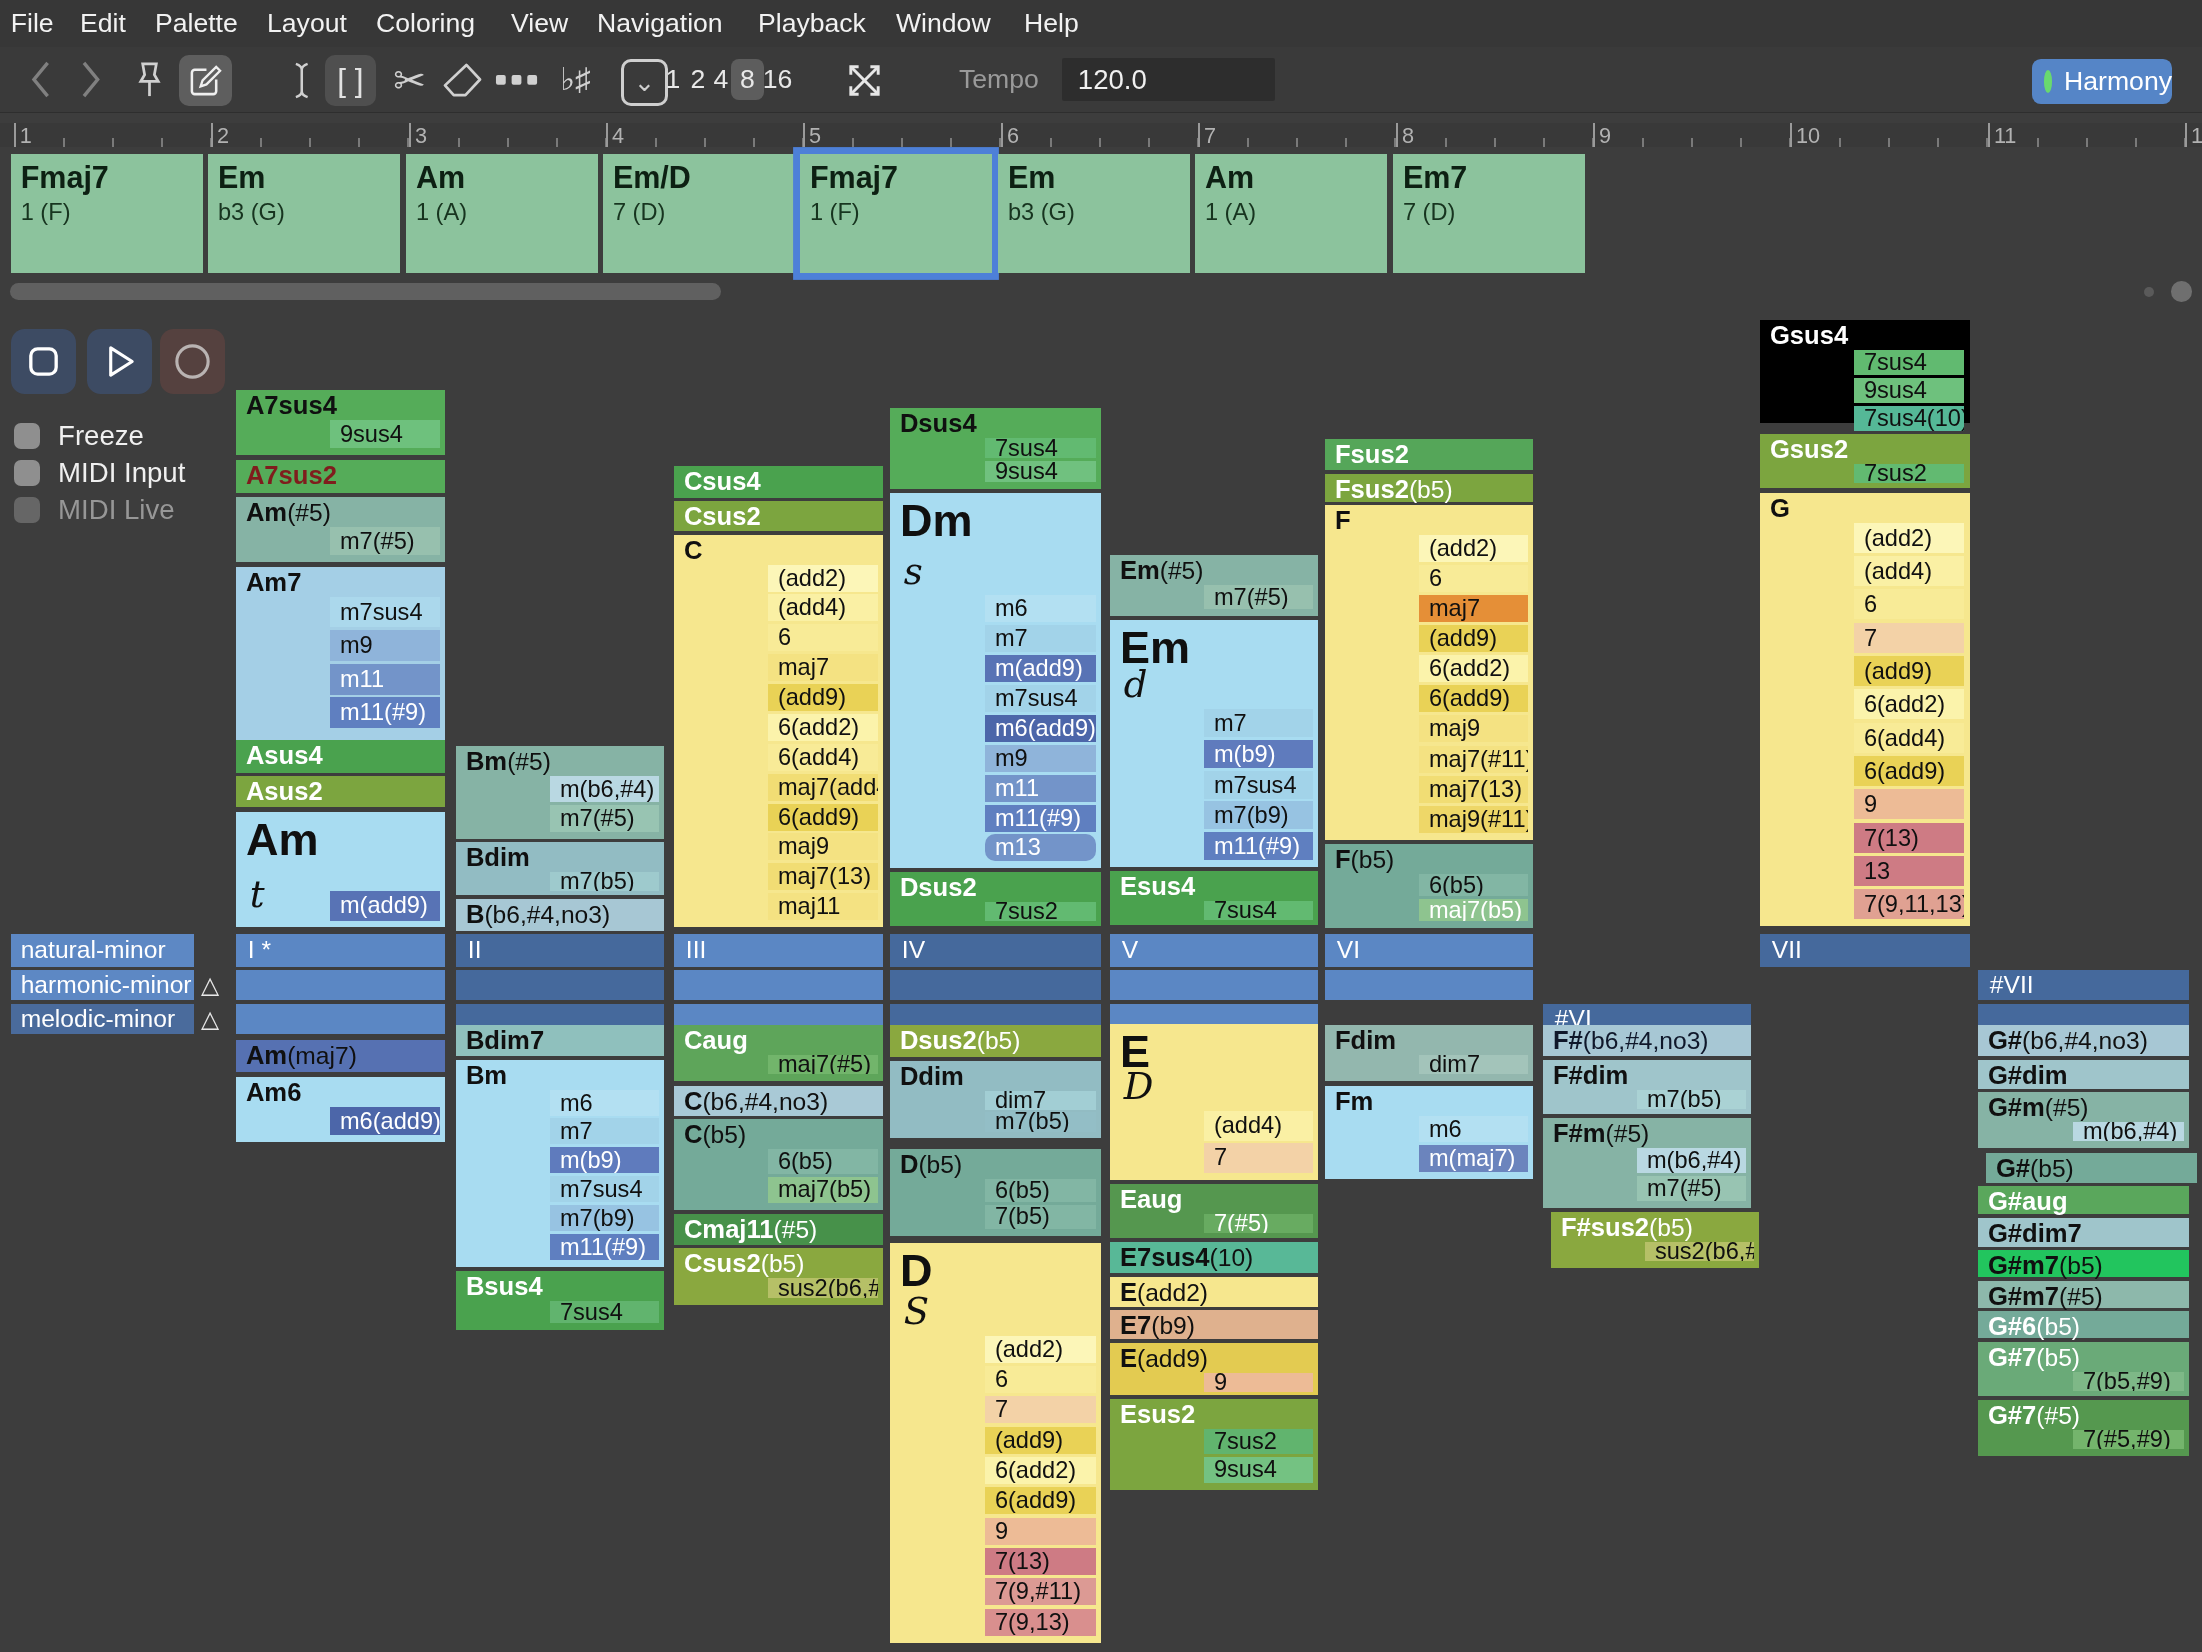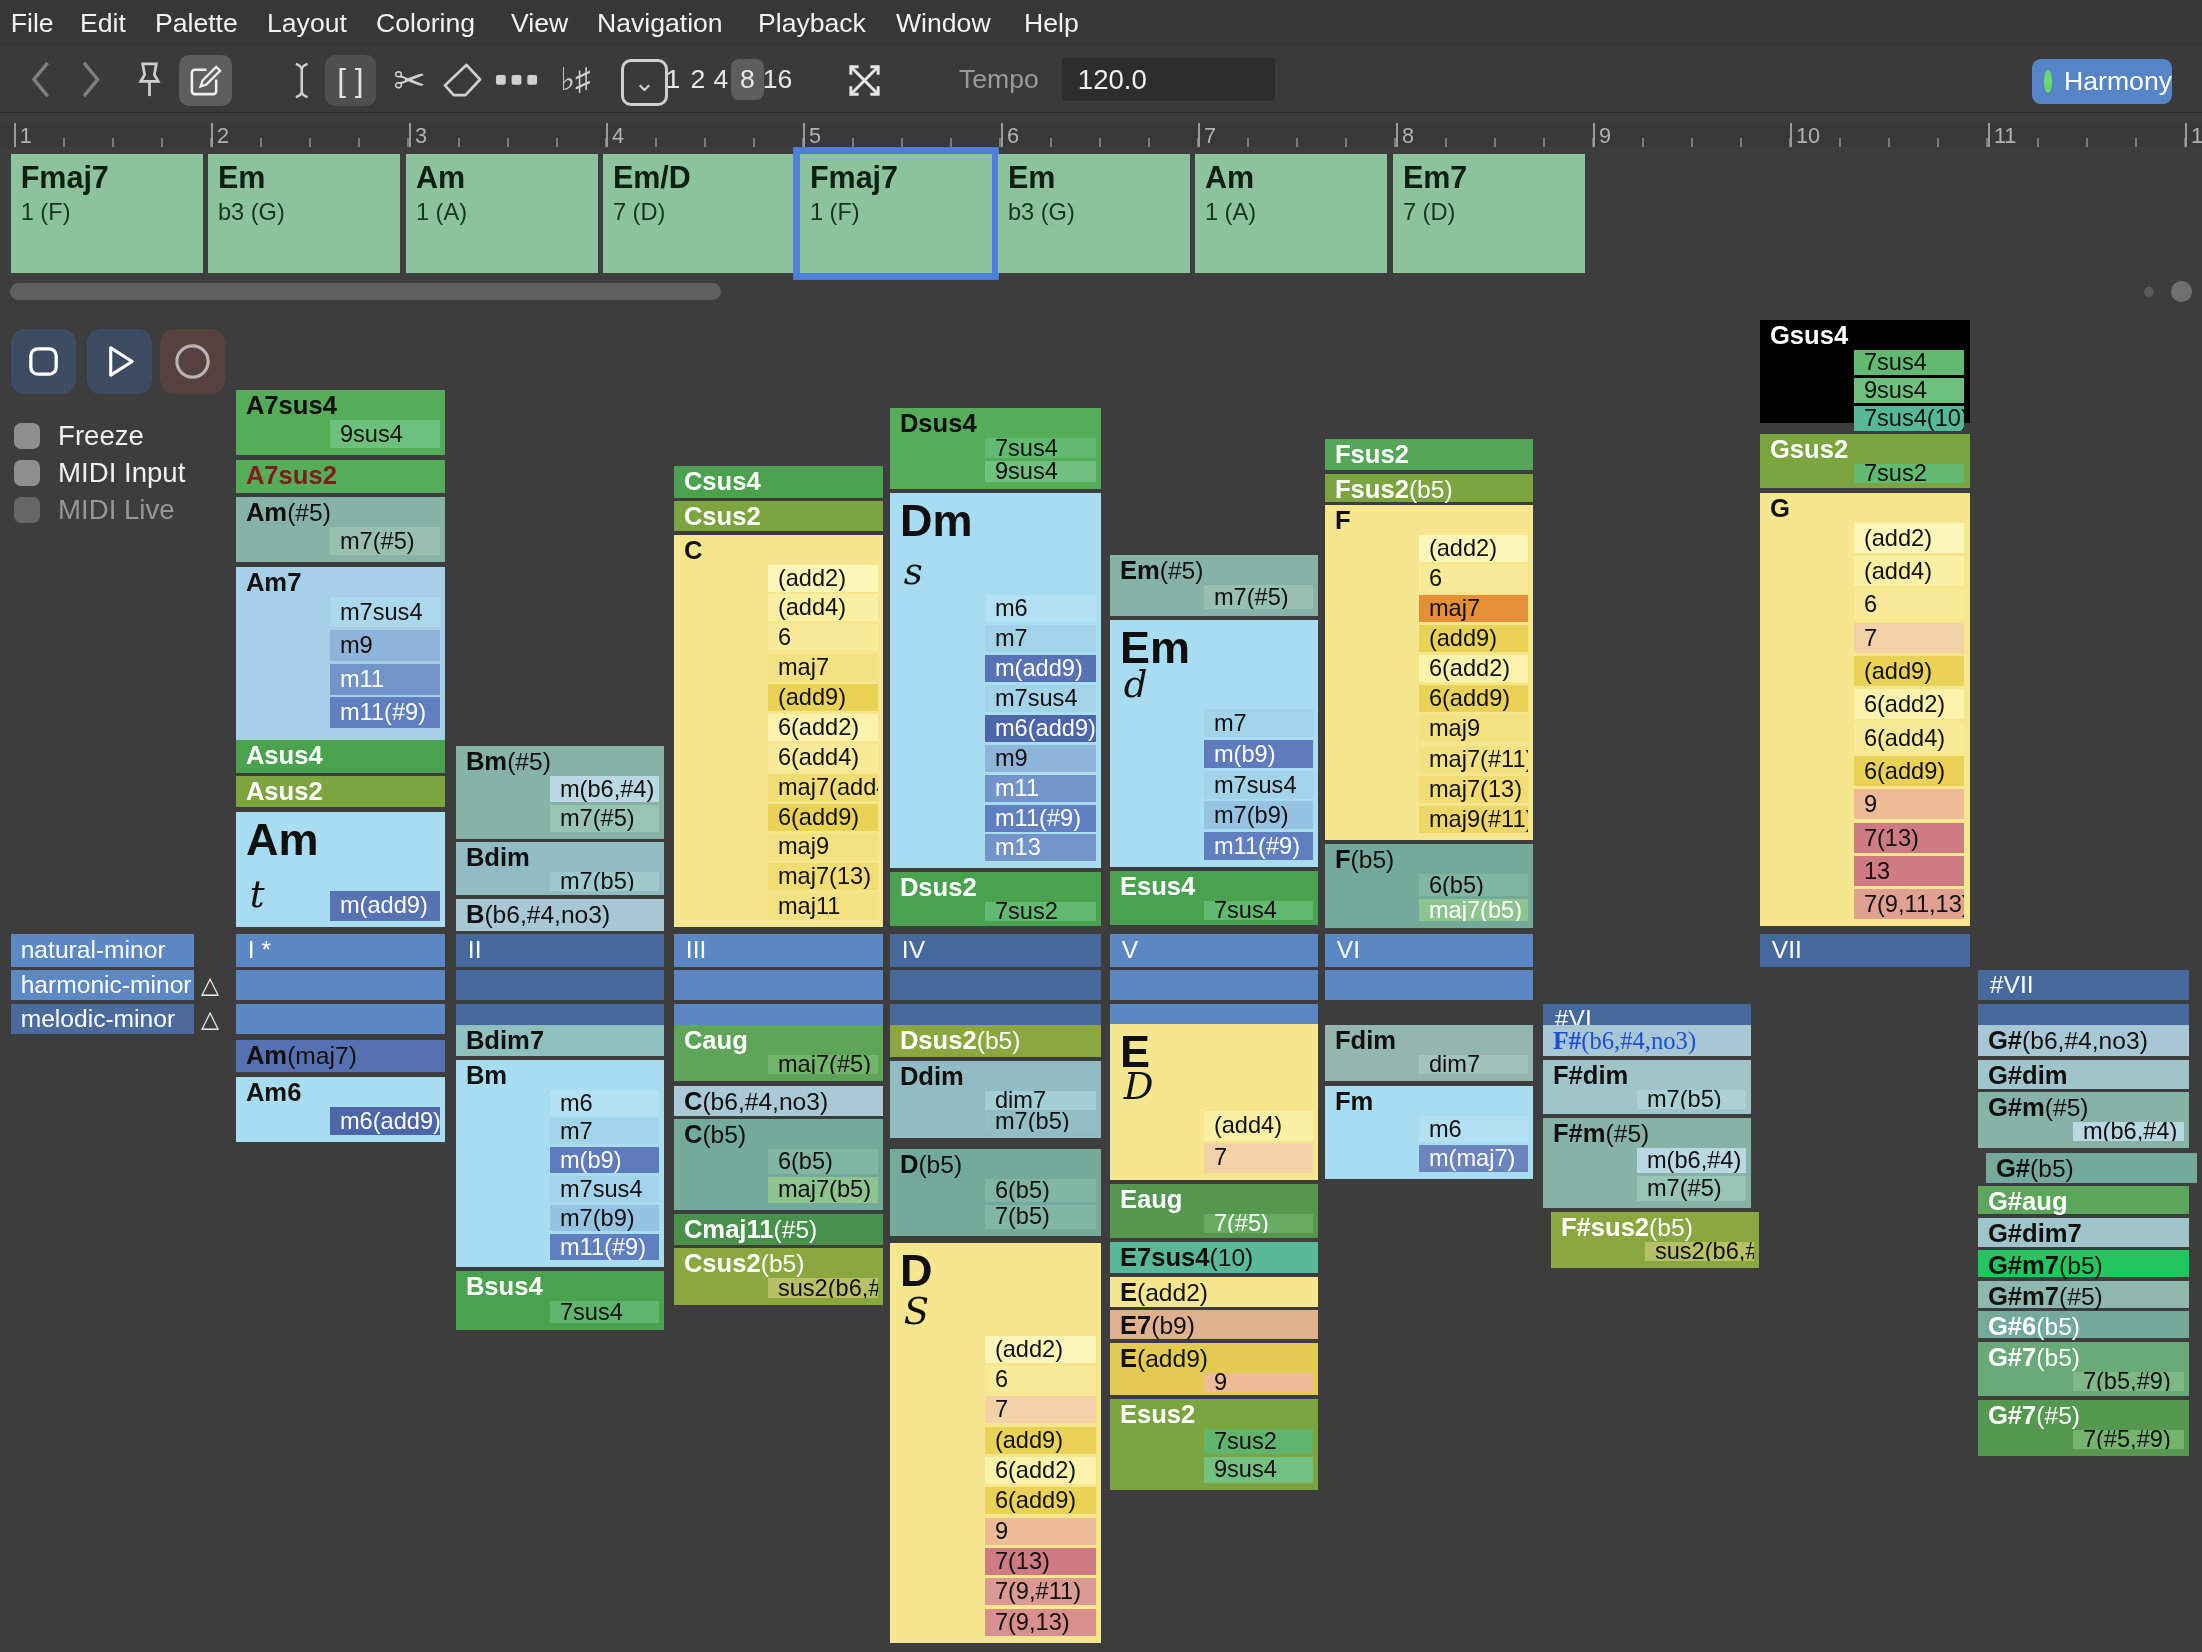--- a/index.html
+++ b/index.html
@@ -385,21 +385,21 @@
       <div class="bigtitle" style="color: rgb(16, 16, 16);">Dm</div>
       <div class="script" style="top: 57px; color: rgb(16, 16, 16);">s</div>
       <div class="sub" style="left: 95px; width: 111px; top: 102px; height: 27px; line-height: 27px; background: rgb(179, 224, 242); color: rgb(16, 16, 16);">m6</div>
       <div class="sub" style="left: 95px; width: 111px; top: 132px; height: 27px; line-height: 27px; background: rgb(162, 211, 233); color: rgb(16, 16, 16);">m7</div>
       <div class="sub" style="left: 95px; width: 111px; top: 162px; height: 27px; line-height: 27px; background: rgb(88, 115, 181); color: rgb(255, 255, 255);">m(add9)</div>
       <div class="sub" style="left: 95px; width: 111px; top: 192px; height: 27px; line-height: 27px; background: rgb(162, 211, 233); color: rgb(16, 16, 16);">m7sus4</div>
       <div class="sub" style="left: 95px; width: 111px; top: 222px; height: 27px; line-height: 27px; background: rgb(76, 102, 169); color: rgb(255, 255, 255);">m6(add9)</div>
       <div class="sub" style="left: 95px; width: 111px; top: 252px; height: 27px; line-height: 27px; background: rgb(143, 180, 218); color: rgb(16, 16, 16);">m9</div>
       <div class="sub" style="left: 95px; width: 111px; top: 282px; height: 27px; line-height: 27px; background: rgb(115, 148, 201); color: rgb(255, 255, 255);">m11</div>
       <div class="sub" style="left: 95px; width: 111px; top: 312px; height: 27px; line-height: 27px; background: rgb(95, 127, 192); color: rgb(255, 255, 255);">m11(#9)</div>
-      <div class="sub" style="left: 95px; width: 111px; top: 341px; height: 27px; line-height: 27px; background: rgb(115, 148, 201); color: rgb(255, 255, 255);">m13</div>
+      <div class="sub" style="left: 95px; width: 111px; top: 341px; height: 27px; line-height: 27px; background: rgb(115, 148, 201); color: rgb(255, 255, 255); border-radius: 10px;">m13</div>
     </div>
     <div class="block" style="left: 890px; width: 211px; top: 872px; height: 54px; background: rgb(74, 162, 78);">
       <div class="bhead" style="color: rgb(255, 255, 255);"><span class="hb">Dsus2</span><span class="hr"></span></div>
       <div class="sub" style="left: 95px; width: 111px; top: 29.6px; height: 19.7px; line-height: 19.7px; background: rgb(98, 186, 113); color: rgb(16, 16, 16);">7sus2</div>
     </div>
     <div class="block" style="left: 890px; width: 211px; top: 1025px; height: 31.5px; background: rgb(138, 168, 63);">
       <div class="bhead" style="color: rgb(255, 255, 255);"><span class="hb">Dsus2</span><span class="hr">(b5)</span></div>
     </div>
     <div class="block" style="left: 890px; width: 211px; top: 1061px; height: 77px; background: rgb(146, 188, 195);">
       <div class="bhead" style="color: rgb(16, 16, 16);"><span class="hb">Ddim</span><span class="hr"></span></div>
@@ -503,21 +503,21 @@
       <div class="bhead" style="color: rgb(16, 16, 16);"><span class="hb">Fdim</span><span class="hr"></span></div>
       <div class="sub" style="left: 94px; width: 109px; top: 29.6px; height: 19.7px; line-height: 19.7px; background: rgb(163, 196, 186); color: rgb(16, 16, 16);">dim7</div>
     </div>
     <div class="block" style="left: 1325px; width: 208px; top: 1086px; height: 93px; background: rgb(168, 220, 241);">
       <div class="bhead" style="color: rgb(16, 16, 16);"><span class="hb">Fm</span><span class="hr"></span></div>
       <div class="sub" style="left: 94px; width: 109px; top: 29.6px; height: 26.6px; line-height: 26.6px; background: rgb(179, 224, 242); color: rgb(16, 16, 16);">m6</div>
       <div class="sub" style="left: 94px; width: 109px; top: 59px; height: 26.6px; line-height: 26.6px; background: rgb(107, 132, 189); color: rgb(255, 255, 255);">m(maj7)</div>
     </div>
     <div class="roman" style="left: 1543px; width: 208px; top: 1004px; height: 29.6px; background: rgb(69, 105, 156);">#VI</div>
     <div class="block" style="left: 1543px; width: 208px; top: 1025px; height: 30.5px; background: rgb(167, 199, 212);">
-      <div class="bhead" style="color: #1d4ed8; font-family: Liberation Serif, serif;"><span class="hb">F#</span><span class="hr">(b6,#4,no3)</span></div>
+      <div class="bhead" style="color: #0f172a;"><span class="hb">F#</span><span class="hr">(b6,#4,no3)</span></div>
     </div>
     <div class="block" style="left: 1543px; width: 208px; top: 1060px; height: 54px; background: rgb(159, 197, 203);">
       <div class="bhead" style="color: rgb(16, 16, 16);"><span class="hb">F#dim</span><span class="hr"></span></div>
       <div class="sub" style="left: 94px; width: 109px; top: 29.6px; height: 19.7px; line-height: 19.7px; background: rgb(170, 210, 212); color: rgb(16, 16, 16);">m7(b5)</div>
     </div>
     <div class="block" style="left: 1543px; width: 208px; top: 1118px; height: 90px; background: rgb(134, 179, 165);">
       <div class="bhead" style="color: rgb(16, 16, 16);"><span class="hb">F#m</span><span class="hr">(#5)</span></div>
       <div class="sub" style="left: 94px; width: 109px; top: 29.6px; height: 25px; line-height: 25px; background: rgb(185, 216, 226); color: rgb(16, 16, 16);">m(b6,#4)</div>
       <div class="sub" style="left: 94px; width: 109px; top: 58px; height: 25px; line-height: 25px; background: rgb(152, 196, 178); color: rgb(16, 16, 16);">m7(#5)</div>
     </div>

